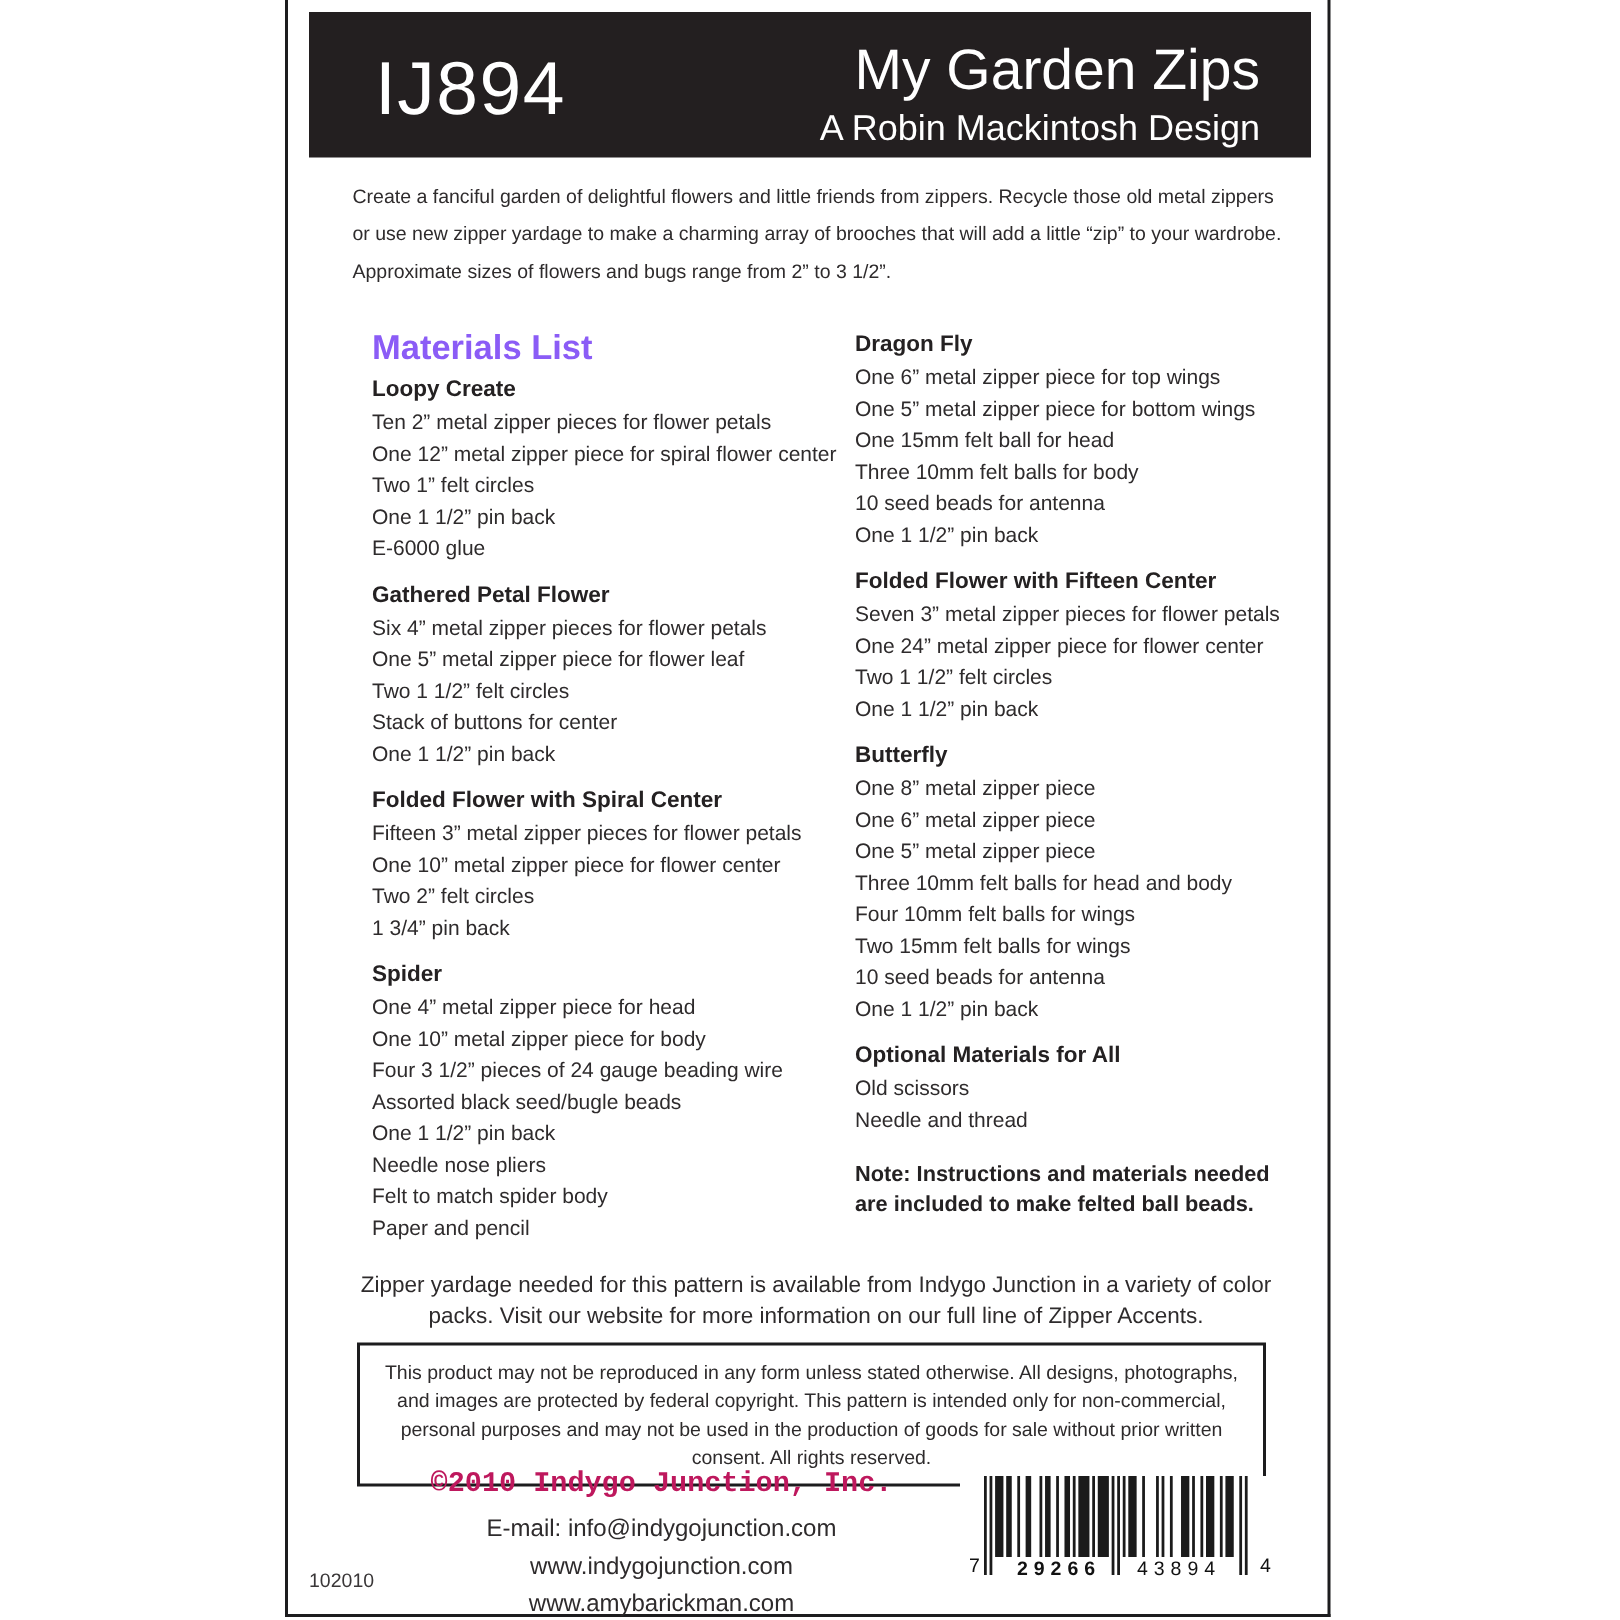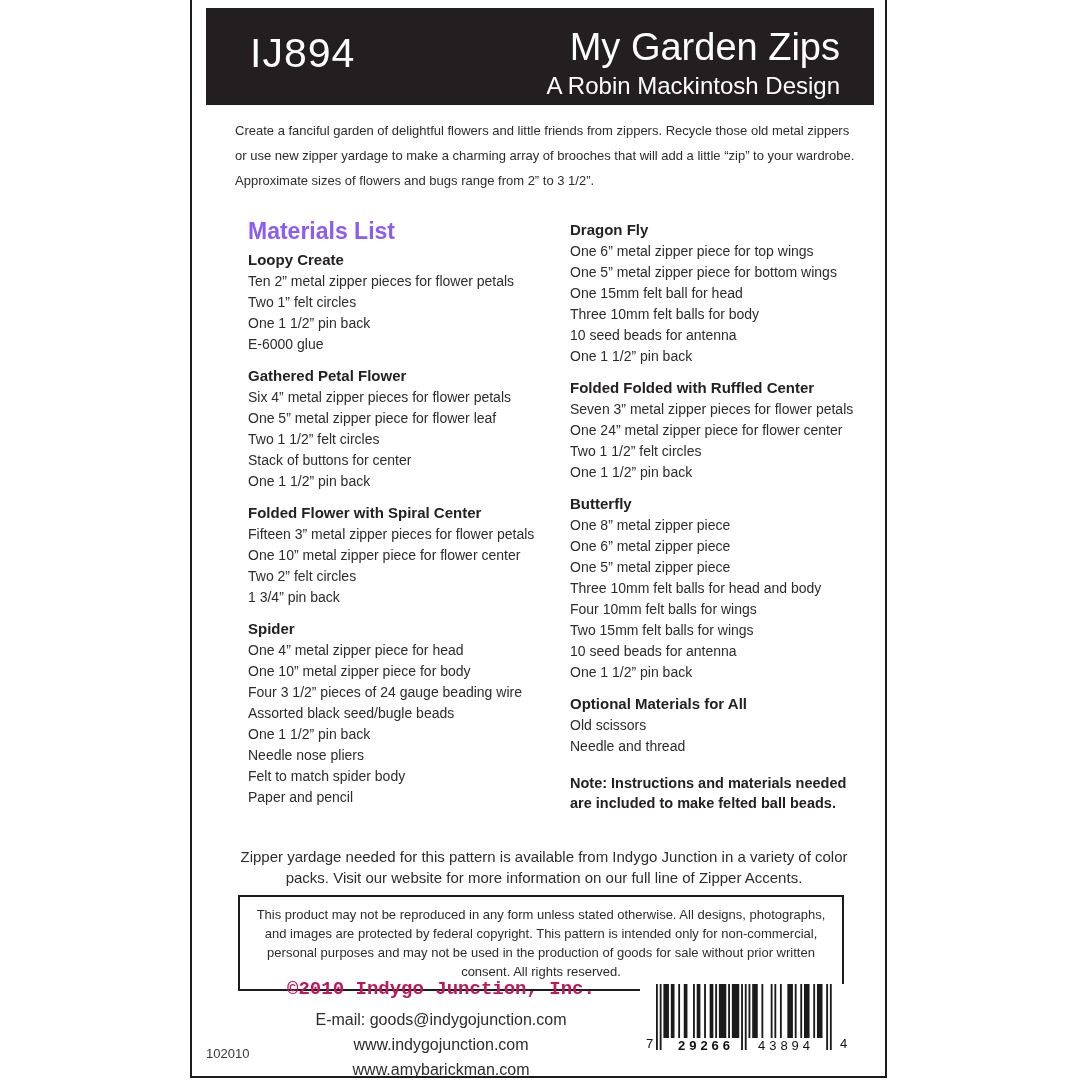--- a/index.html
+++ b/index.html
@@ -8,21 +8,21 @@
     font-family:"Liberation Sans",sans-serif;color:#2e2b2c;overflow:hidden;
   }
   .card{
     position:absolute;left:190px;top:-2px;width:693px;height:1078px;
     background:#ffffff;border:2px solid #1c1c1e;border-top:none;
   }
   .header-bar{
     position:absolute;left:14px;top:10px;width:668px;height:97px;
     background:#231f20;color:#ffffff;
   }
-  .code{position:absolute;left:44px;top:22px;font-size:41px;letter-spacing:1px;}
+  .code{position:absolute;left:44px;top:22px;font-size:50px;letter-spacing:1px;}
   .title-block{position:absolute;right:34px;top:17px;text-align:right;}
   .title{font-size:38px;line-height:44px;}
   .subtitle{font-size:24px;line-height:30px;margin-top:2px;}
   .intro{
     position:absolute;left:43px;top:120px;width:622px;margin:0;
     font-size:13px;line-height:25px;
   }
   .materials{position:absolute;left:56px;top:220px;width:612px;display:flex;}
   .col-left{width:322px;flex:none;}
   .col-right{flex:1;padding-top:3px;}
@@ -67,20 +67,21 @@
 
   <p class="intro">Create a fanciful garden of delightful flowers and little friends from zippers. Recycle those old metal zippers or use new zipper yardage to make a charming array of brooches that will add a little “zip” to your wardrobe. Approximate sizes of flowers and bugs range from 2” to 3 1/2”.</p>
 
   <div class="materials">
     <div class="col col-left">
       <h2 class="mat-heading">Materials List</h2>
       <div id="col-left-sections">
           <div class="section">
             <h3 class="sec-title">Loopy Create</h3>
             <div class="item">Ten 2” metal zipper pieces for flower petals</div>
+            <div class="item">One 12” metal zipper piece for spiral flower center</div>
             <div class="item">Two 1” felt circles</div>
             <div class="item">One 1 1/2” pin back</div>
             <div class="item">E-6000 glue</div>
           </div>
           <div class="section">
             <h3 class="sec-title">Gathered Petal Flower</h3>
             <div class="item">Six 4” metal zipper pieces for flower petals</div>
             <div class="item">One 5” metal zipper piece for flower leaf</div>
             <div class="item">Two 1 1/2” felt circles</div>
             <div class="item">Stack of buttons for center</div>
@@ -111,21 +112,21 @@
           <div class="section">
             <h3 class="sec-title">Dragon Fly</h3>
             <div class="item">One 6” metal zipper piece for top wings</div>
             <div class="item">One 5” metal zipper piece for bottom wings</div>
             <div class="item">One 15mm felt ball for head</div>
             <div class="item">Three 10mm felt balls for body</div>
             <div class="item">10 seed beads for antenna</div>
             <div class="item">One 1 1/2” pin back</div>
           </div>
           <div class="section">
-            <h3 class="sec-title">Folded Folded with Ruffled Center</h3>
+            <h3 class="sec-title">Folded Flower with Fifteen Center</h3>
             <div class="item">Seven 3” metal zipper pieces for flower petals</div>
             <div class="item">One 24” metal zipper piece for flower center</div>
             <div class="item">Two 1 1/2” felt circles</div>
             <div class="item">One 1 1/2” pin back</div>
           </div>
           <div class="section">
             <h3 class="sec-title">Butterfly</h3>
             <div class="item">One 8” metal zipper piece</div>
             <div class="item">One 6” metal zipper piece</div>
             <div class="item">One 5” metal zipper piece</div>
@@ -146,21 +147,21 @@
   </div>
 
   <p class="yardage">Zipper yardage needed for this pattern is available from Indygo Junction in a variety of color packs. Visit our website for more information on our full line of Zipper Accents.</p>
 
   <div class="copyright-box">
     <p>This product may not be reproduced in any form unless stated otherwise. All designs, photographs, and images are protected by federal copyright. This pattern is intended only for non-commercial, personal purposes and may not be used in the production of goods for sale without prior written consent. All rights reserved.</p>
   </div>
 
   <div class="footer-info">
     <div class="company">©2010 Indygo Junction, Inc.</div>
-    <div class="contact">E-mail: goods@indygojunction.com</div>
+    <div class="contact">E-mail: info@indygojunction.com</div>
     <div class="contact">www.indygojunction.com</div>
     <div class="contact">www.amybarickman.com</div>
   </div>
 
   <div class="pattern-number">102010</div>
 
   <div class="barcode">
     <svg id="barcode-svg" width="215" height="80" viewBox="0 0 215 80">
         <rect x="16.00" y="0" width="1.85" height="66" fill="#1b1b1b"></rect>
         <rect x="19.70" y="0" width="1.85" height="66" fill="#1b1b1b"></rect>

